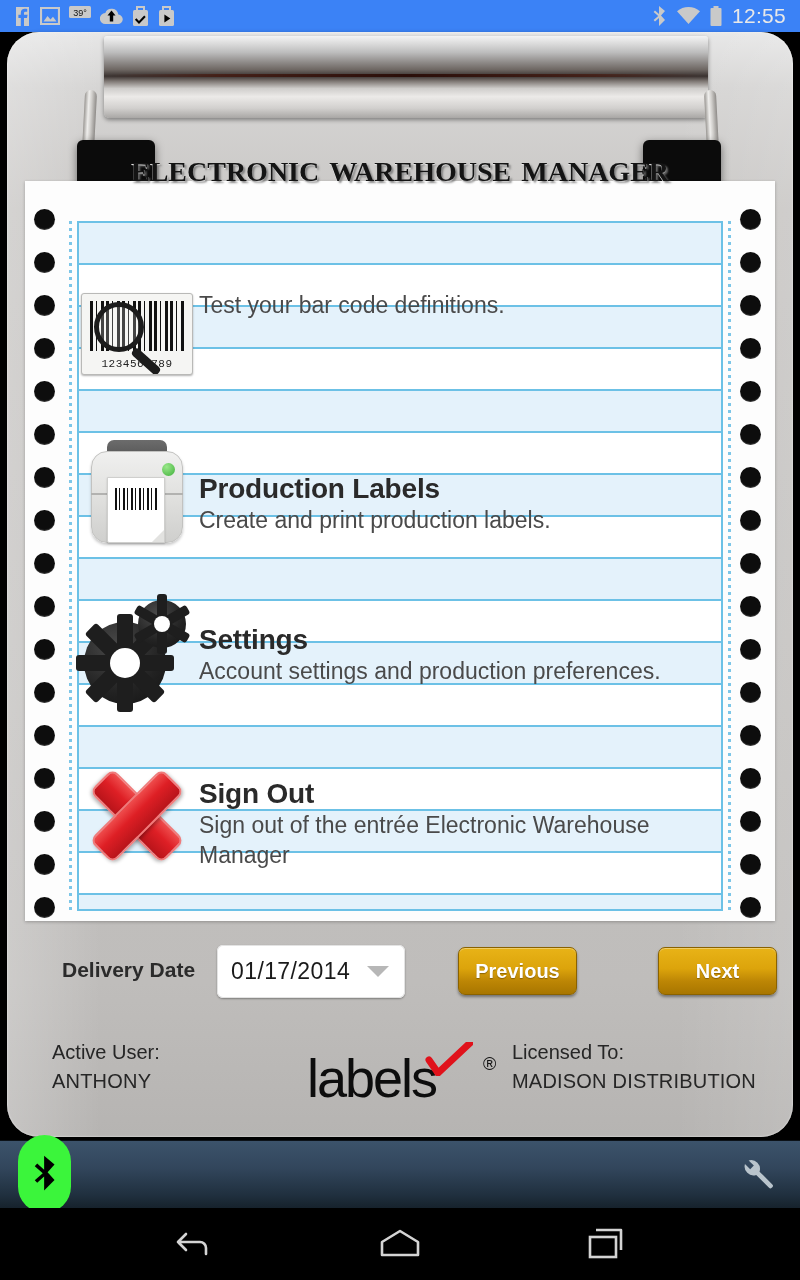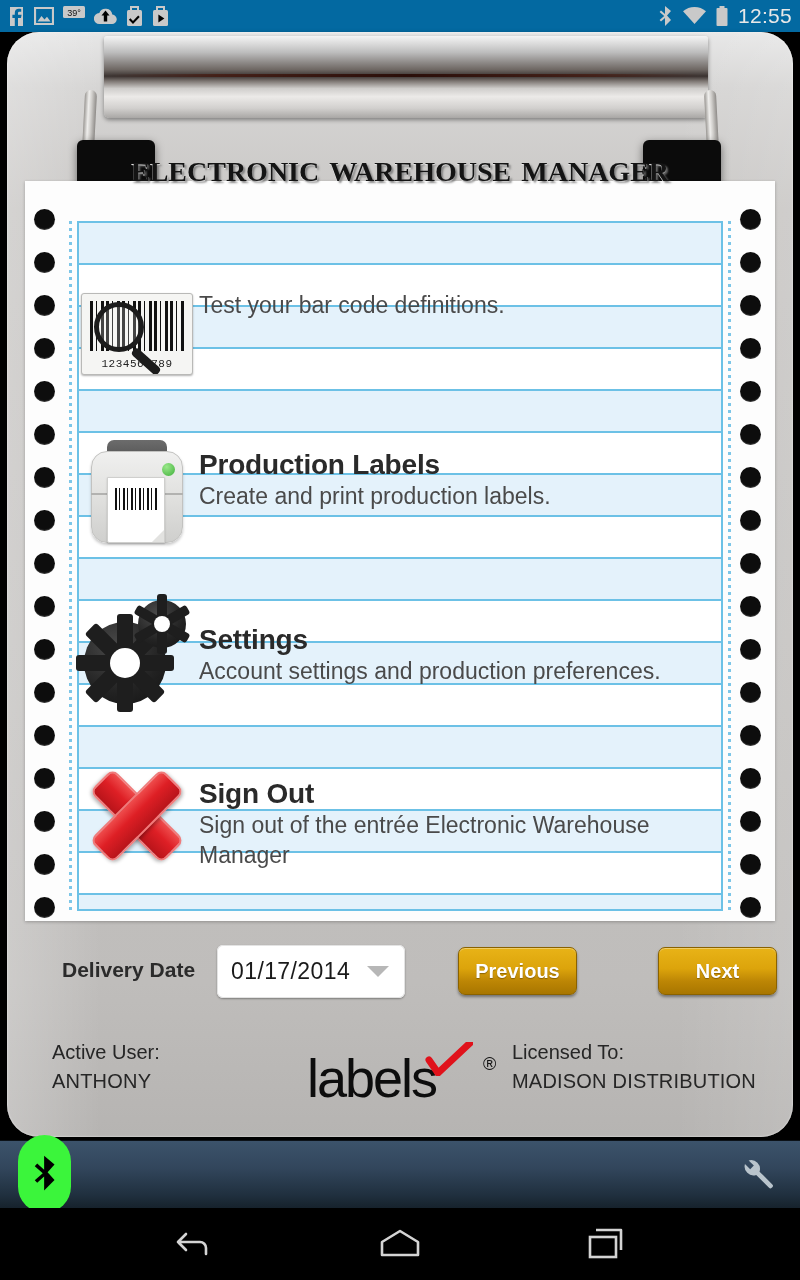--- a/index.html
+++ b/index.html
@@ -2,21 +2,21 @@
 <html><head>
 <meta charset="utf-8">
 <style>
   * { box-sizing: border-box; margin:0; padding:0; }
   html,body { width:800px; height:1280px; background:#000; overflow:hidden; }
   body { font-family:"Liberation Sans", sans-serif; -webkit-font-smoothing:antialiased; }
 
   
   #statusbar{
     position:absolute; left:0; top:0; width:800px; height:32px;
-    background:#0369a1; display:flex; align-items:center; padding:0 8px;
+    background:#3b82f6; display:flex; align-items:center; padding:0 14px;
   }
   #statusbar .left{ display:flex; align-items:center; gap:9px; }
   #statusbar .right{ margin-left:auto; display:flex; align-items:center; gap:10px; }
   .sicon{ display:inline-block; fill:#c9c9c9; }
   .clock{ color:#e8e8e8; font-size:21px; letter-spacing:.3px; font-family:"Liberation Sans",sans-serif; }
 
   
   #clipboard{
     position:absolute; left:7px; top:32px; width:786px; height:1105px;
     border-radius:32px;
@@ -323,21 +323,21 @@
           <div class="prn">
             <div class="top"></div>
               <div class="body"></div>
             <div class="slot"></div>
               <div class="led"></div>
             <div class="label">
                 <div class="lbc"></div>
               </div>
           </div>
         </div>
-        <div class="txt" style="padding-top:16px;">
+        <div class="txt" style="padding-top:40px;">
           <div class="ttl">Production Labels</div>
           <div class="sub">Create and print production labels.</div>
         </div>
       </div>
 
       <div class="item" style="top:373px;">
         <div class="ico">
           <div class="gears">
             <div class="gear big">
                 <div class="tooth" style="transform:rotate(0deg)"></div>

